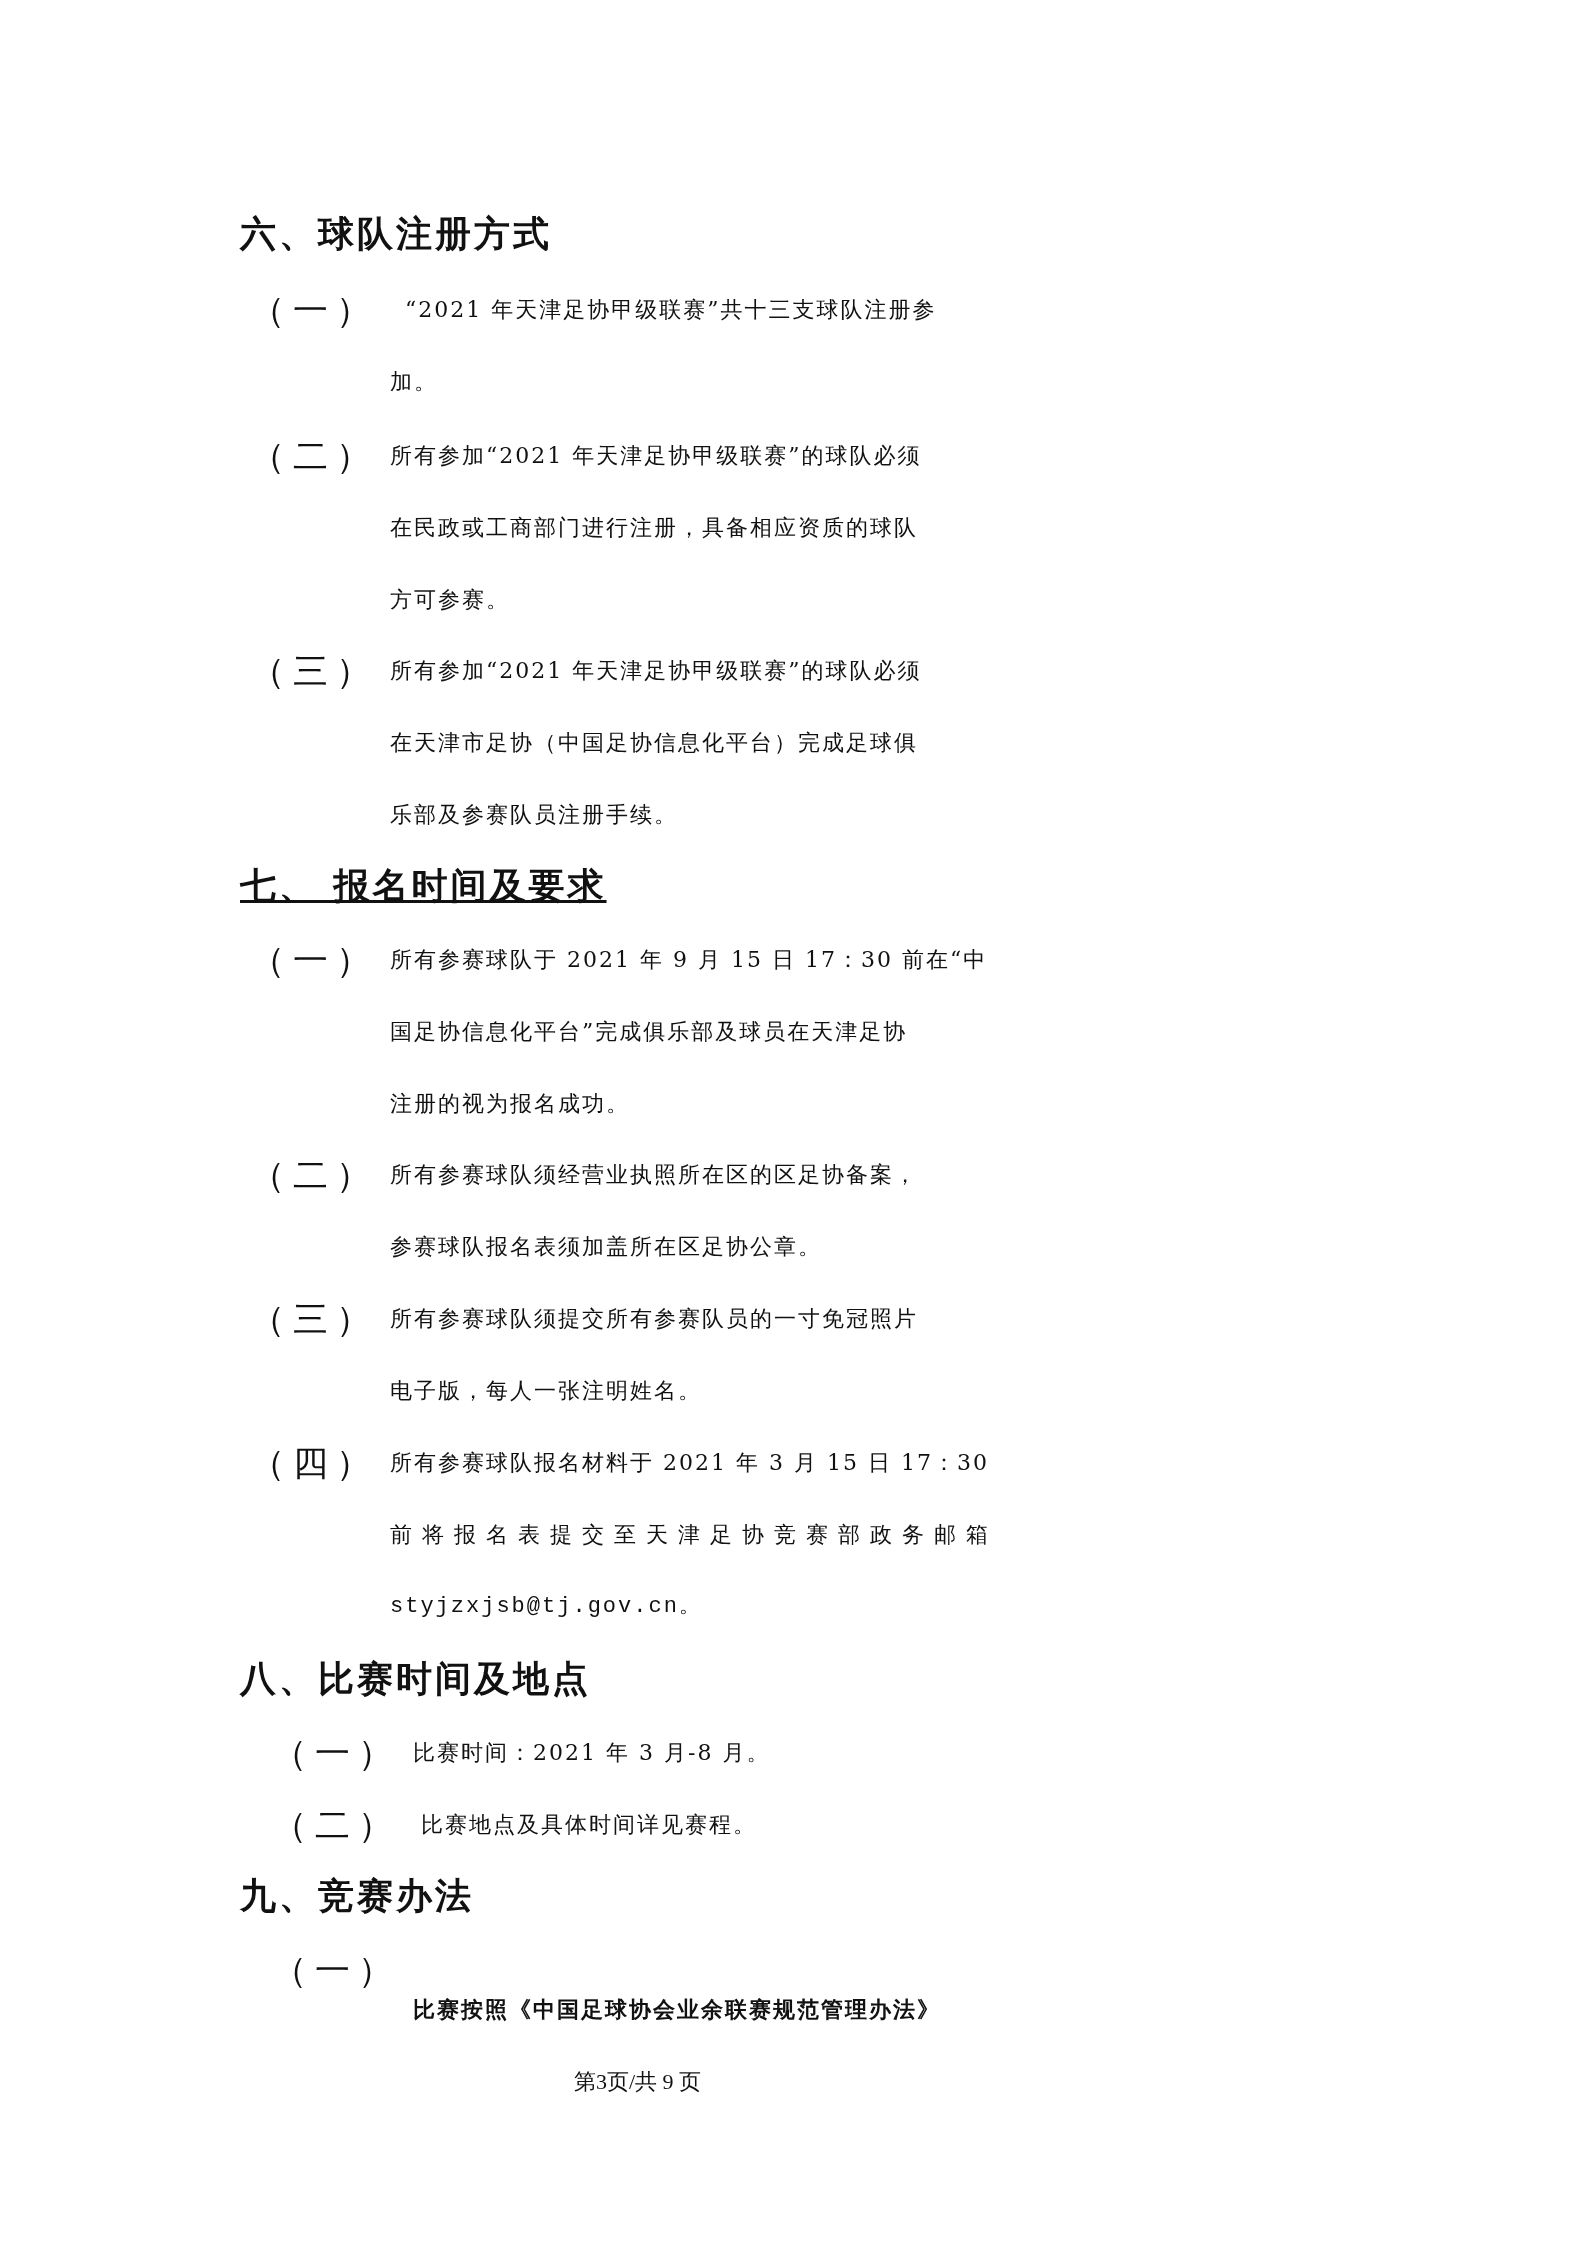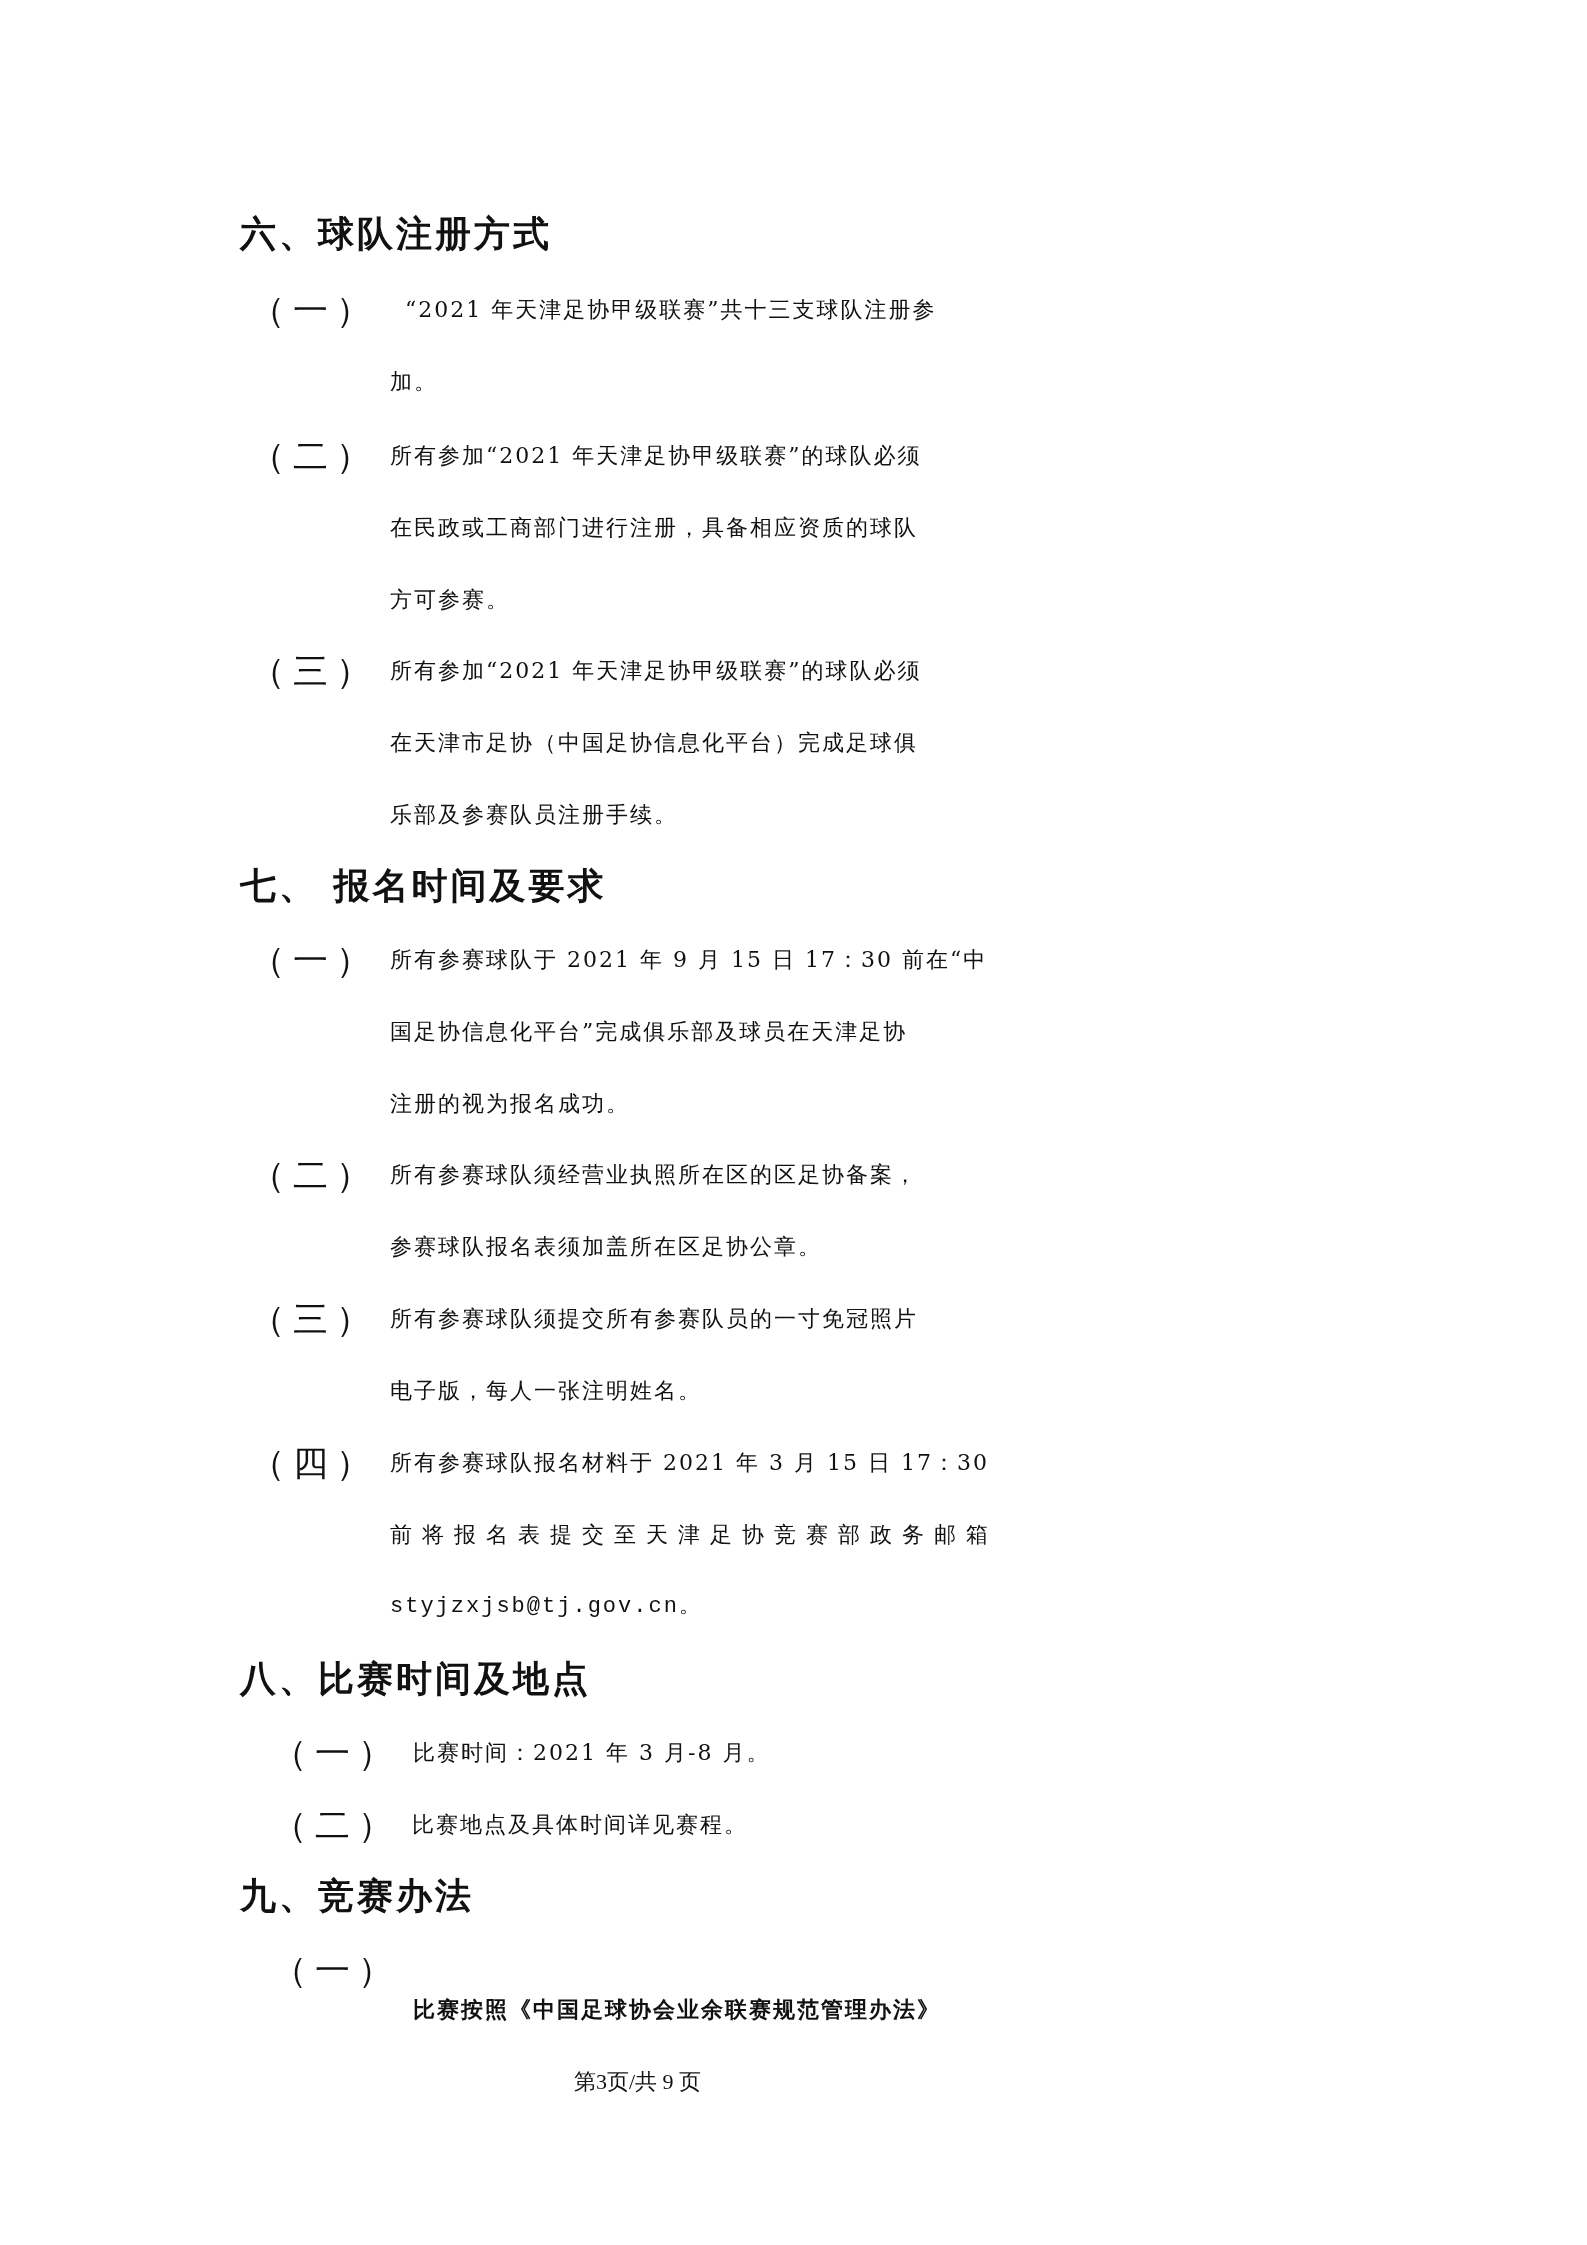--- a/index.html
+++ b/index.html
@@ -20,39 +20,39 @@
 <div class="line" style="top:362px;left:390px;">加。</div>
 <div class="label" style="top:436px;left:250px;">（二）</div>
 <div class="line" style="top:436px;left:390px;">所有参加“2021 年天津足协甲级联赛”的球队必须</div>
 <div class="line" style="top:508px;left:390px;">在民政或工商部门进行注册，具备相应资质的球队</div>
 <div class="line" style="top:580px;left:390px;">方可参赛。</div>
 <div class="label" style="top:651px;left:250px;">（三）</div>
 <div class="line" style="top:651px;left:390px;">所有参加“2021 年天津足协甲级联赛”的球队必须</div>
 <div class="line" style="top:723px;left:390px;">在天津市足协（中国足协信息化平台）完成足球俱</div>
 <div class="line" style="top:795px;left:390px;">乐部及参赛队员注册手续。</div>
 
-<div class="line heading" style="top:866px;left:240px;">七、 报名时间及要求</div>
+<div class="line heading" style="top:866px;left:240px;text-decoration:underline;">七、 报名时间及要求</div>
 <div class="label" style="top:940px;left:250px;">（一）</div>
 <div class="line" style="top:940px;left:390px;">所有参赛球队于 2021 年 9 月 15 日 17：30 前在“中</div>
 <div class="line" style="top:1012px;left:390px;">国足协信息化平台”完成俱乐部及球员在天津足协</div>
 <div class="line" style="top:1084px;left:390px;">注册的视为报名成功。</div>
 <div class="label" style="top:1155px;left:250px;">（二）</div>
 <div class="line" style="top:1155px;left:390px;">所有参赛球队须经营业执照所在区的区足协备案，</div>
 <div class="line" style="top:1227px;left:390px;">参赛球队报名表须加盖所在区足协公章。</div>
 <div class="label" style="top:1299px;left:250px;">（三）</div>
 <div class="line" style="top:1299px;left:390px;">所有参赛球队须提交所有参赛队员的一寸免冠照片</div>
 <div class="line" style="top:1371px;left:390px;">电子版，每人一张注明姓名。</div>
 <div class="label" style="top:1443px;left:250px;">（四）</div>
 <div class="line" style="top:1443px;left:390px;">所有参赛球队报名材料于 2021 年 3 月 15 日 17：30</div>
 <div class="line" style="top:1515px;left:390px;letter-spacing:10px;">前将报名表提交至天津足协竞赛部政务邮箱</div>
 <div class="line" style="top:1587px;left:390px;font-family:'Liberation Mono',monospace;">styjzxjsb@tj.gov.cn。</div>
 
 <div class="line heading" style="top:1659px;left:240px;">八、比赛时间及地点</div>
 <div class="label" style="top:1733px;left:272px;">（一）</div>
 <div class="line" style="top:1733px;left:413px;">比赛时间：2021 年 3 月-8 月。</div>
 <div class="label" style="top:1805px;left:272px;">（二）</div>
-<div class="line" style="top:1805px;left:412px;text-align:right;">比赛地点及具体时间详见赛程。</div>
+<div class="line" style="top:1805px;left:421px;text-align:right;">比赛地点及具体时间详见赛程。</div>
 
 <div class="line heading" style="top:1876px;left:240px;">九、竞赛办法</div>
 <div class="label" style="top:1950px;left:272px;">（一）</div>
 <div class="line" style="top:1989px;left:413px;font-weight:bold;">比赛按照《中国足球协会业余联赛规范管理办法》</div>
 
 <div class="footer">第3页/共 9 页</div>
 
 </body></html>

